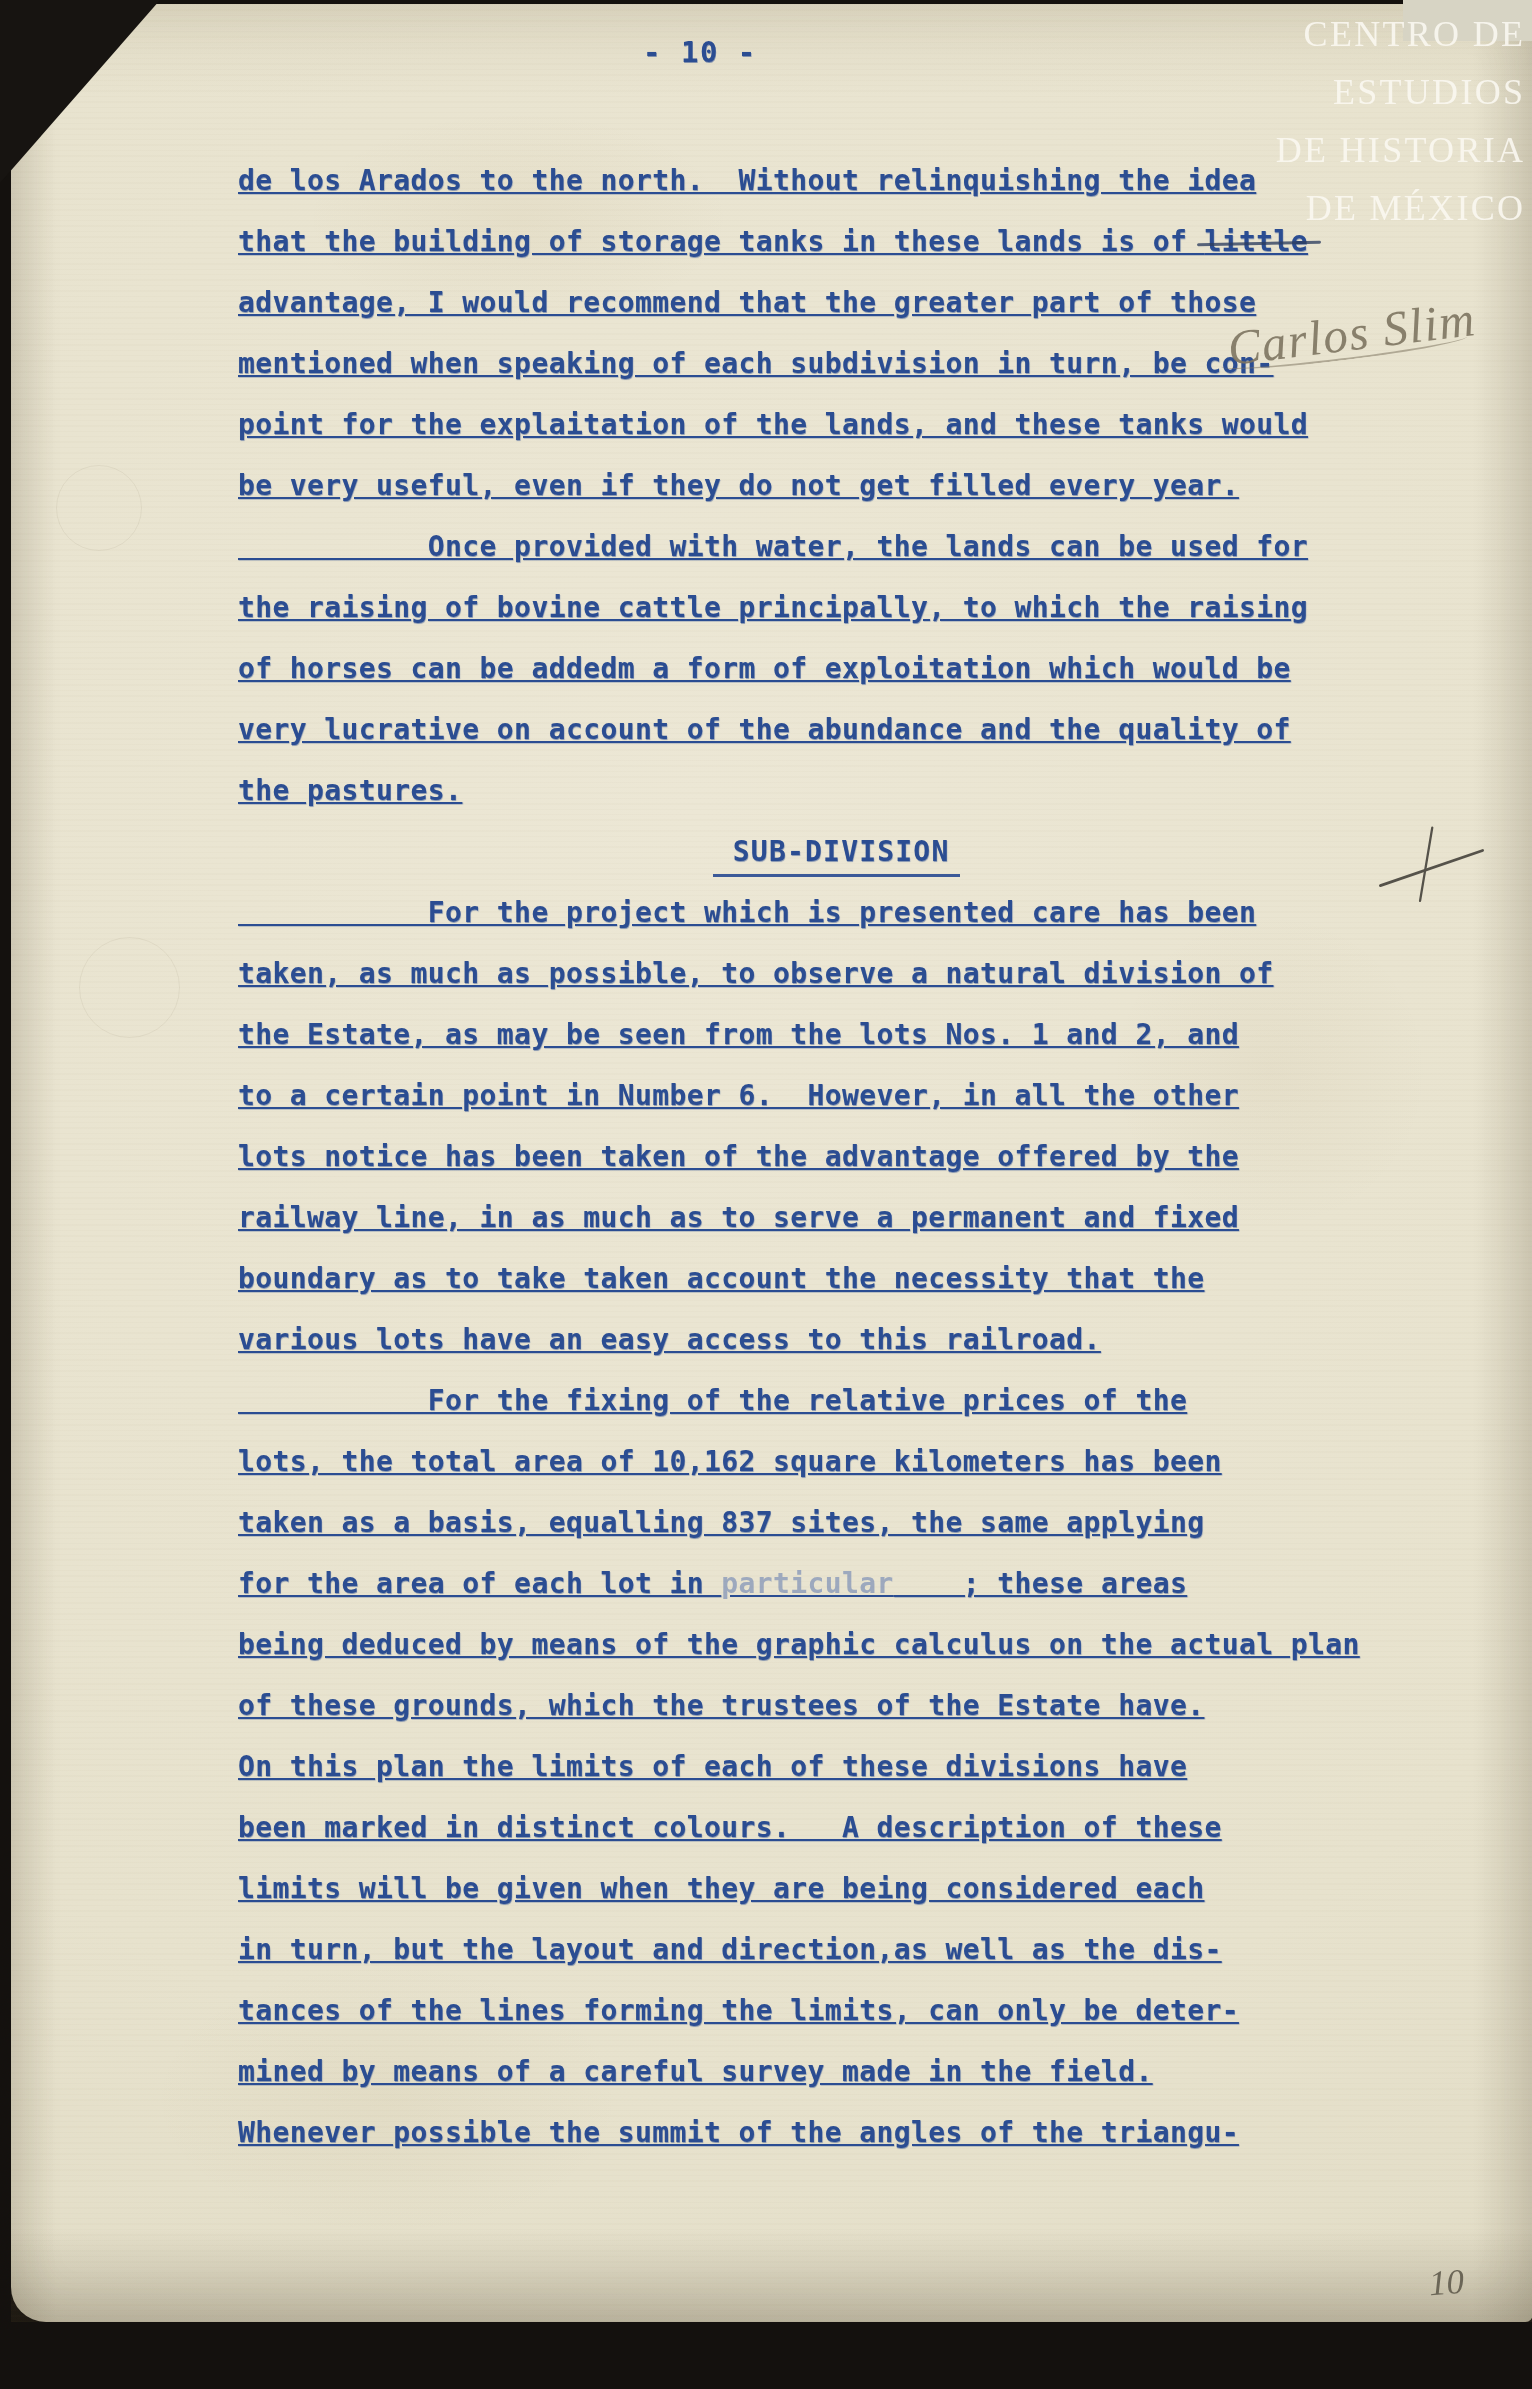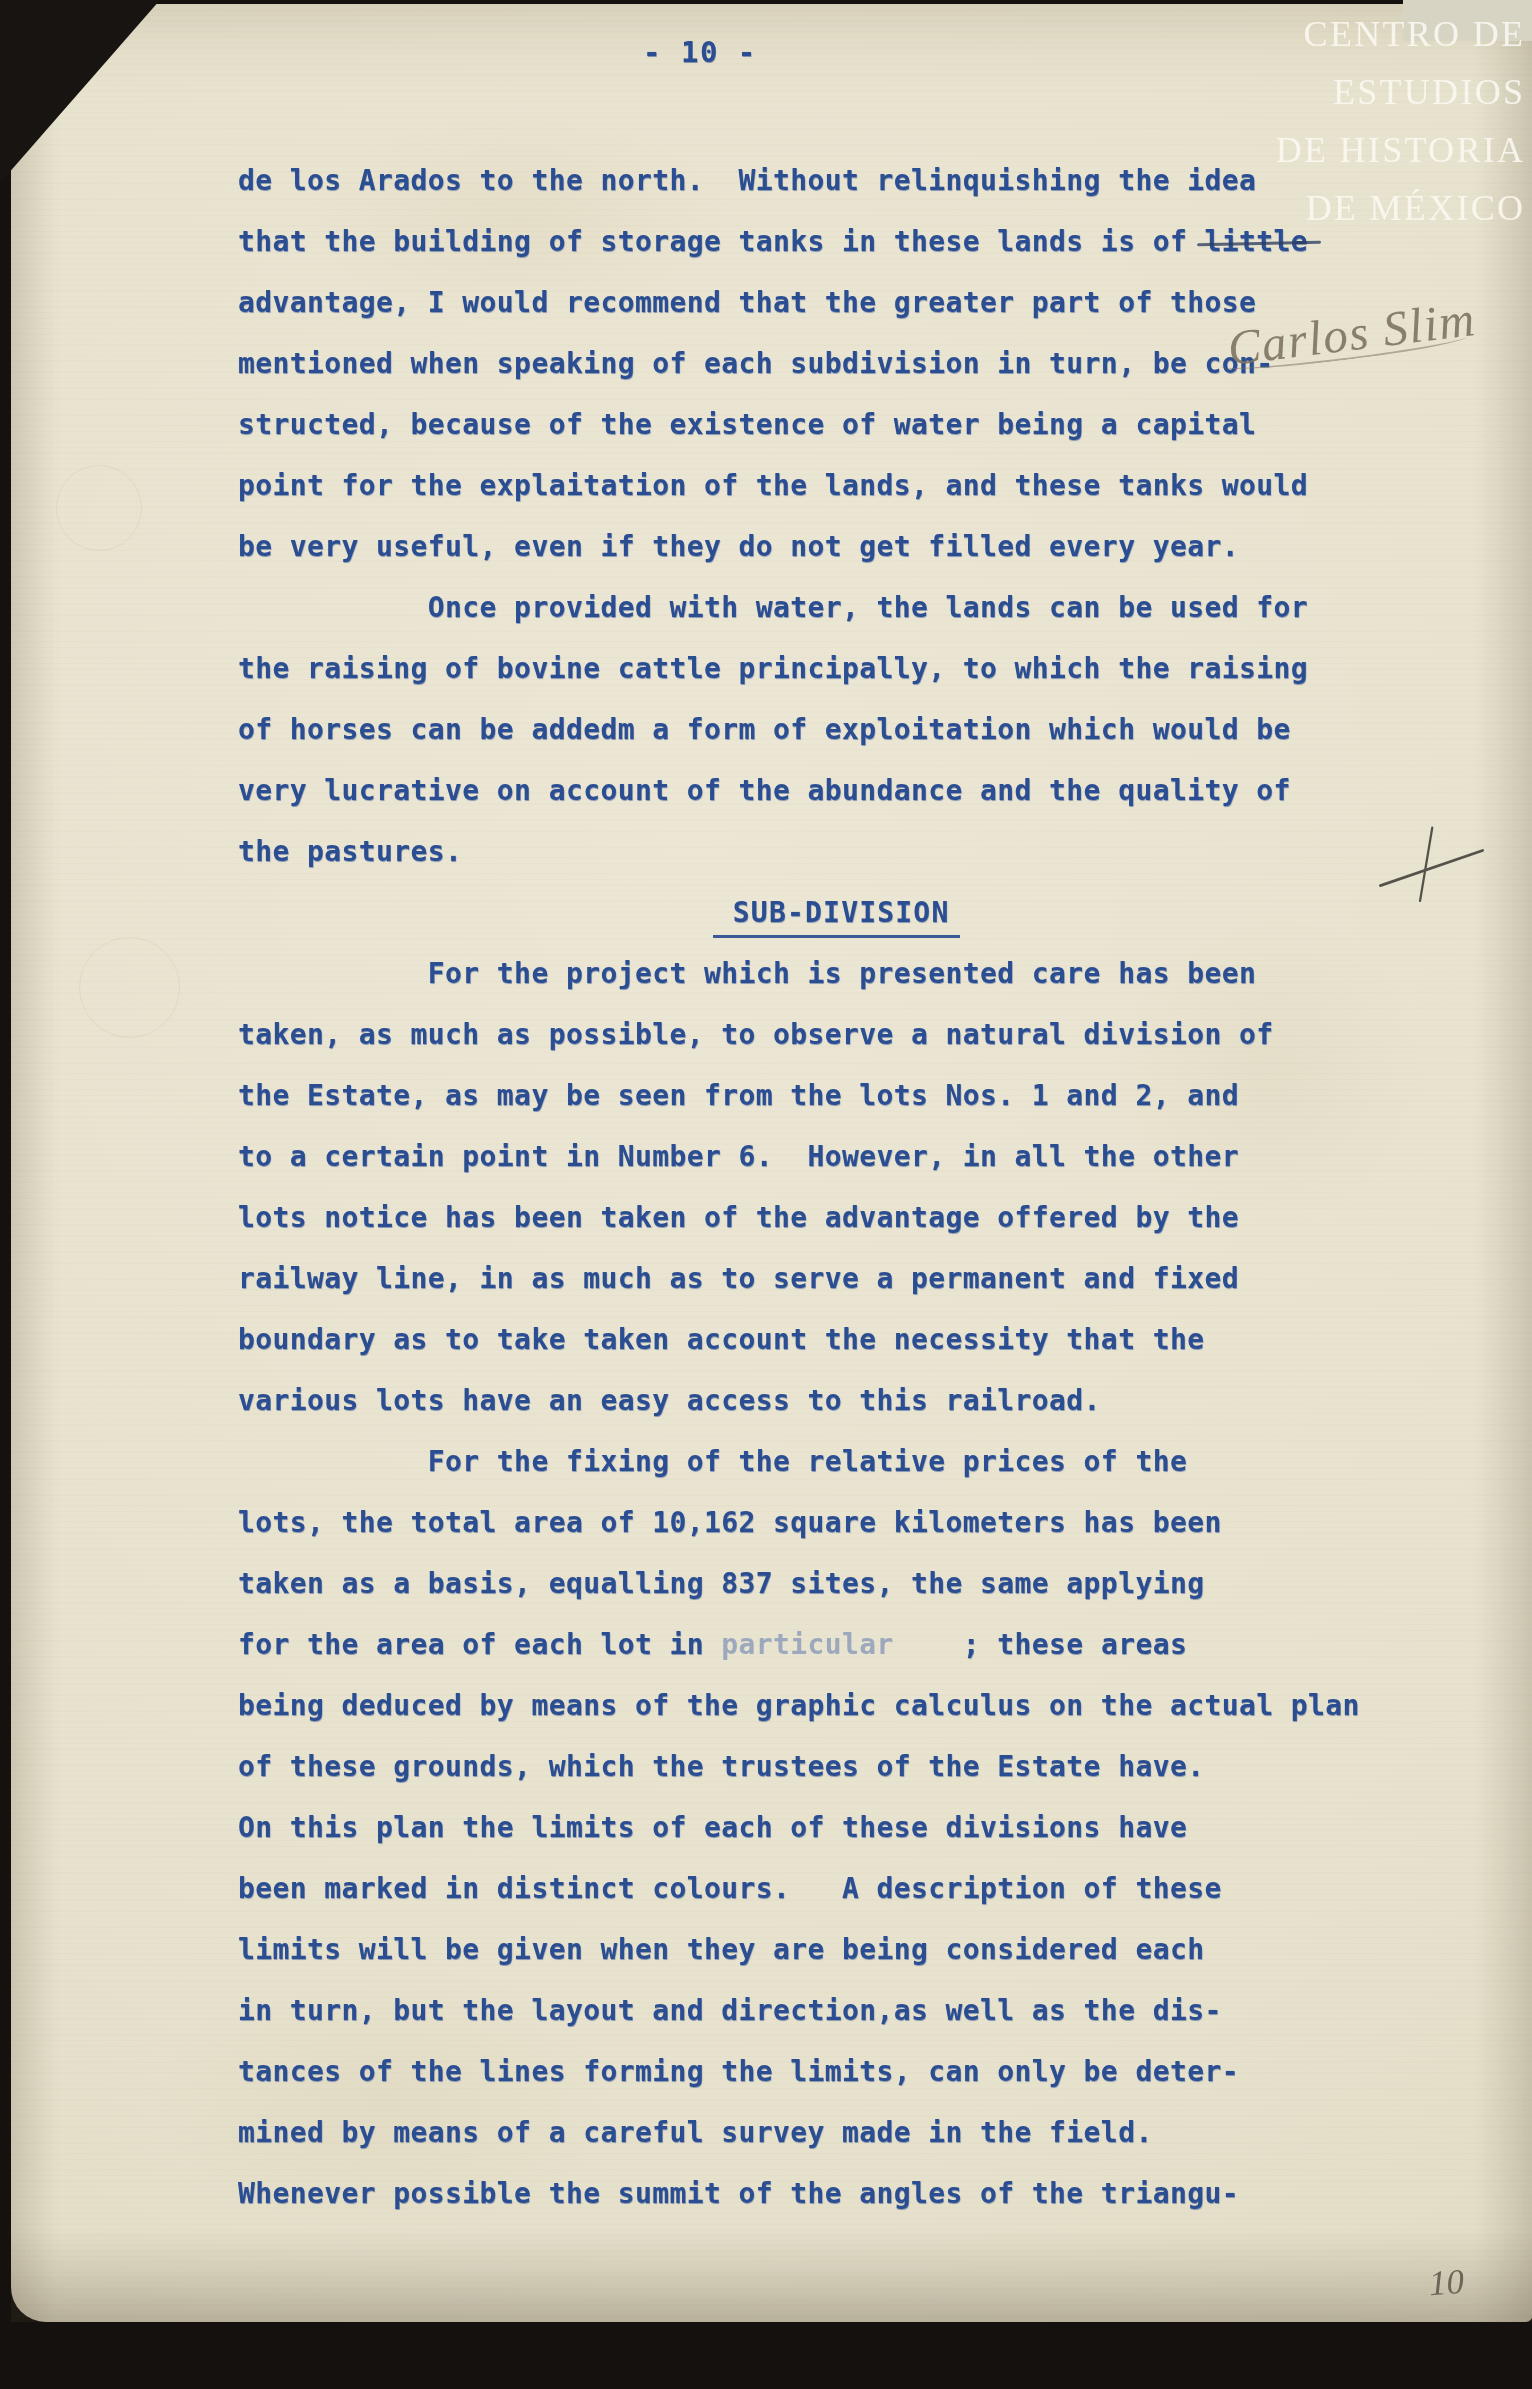--- a/index.html
+++ b/index.html
@@ -50,21 +50,21 @@
     text-shadow:0.5px 0.5px 0.6px rgba(43,77,146,0.55);
     letter-spacing:1.5px; z-index:4; white-space:pre;
   }
 
   .body-text {
     position:absolute; left:238px; top:150px; width:1197px; z-index:4;
     font-size:28px; font-weight:bold; color:#2b4d92;
     letter-spacing:0.4px;
     text-shadow:0.5px 0.5px 0.7px rgba(43,77,146,0.5);
   }
-  .line { height:61px; line-height:61px; white-space:pre; }
+  .line { height:61px; line-height:61px; white-space:pre;text-decoration:underline; }
   .struck { position:relative; }
   .struck::after {
     content:""; position:absolute; left:-7.7px; right:-12.3px; top:52%; height:3.1px;
     background:rgba(45,62,95,0.78); transform:rotate(-1.2deg); border-radius:1.5px;
   }
   .faded { color:rgba(95,120,175,0.55); text-shadow:none; }
   .heading { text-align:center; }
   .heading-text {
     display:inline-block; line-height:45px;
     border-bottom:3.1px solid rgba(43,77,146,0.92);
@@ -113,21 +113,20 @@
 
 <div class="tab-tr"></div>
 
 <div class="page-number-top">- 10 -</div>
 
 <div class="body-text">
   <div class="line"><span>de los Arados to the north.  Without relinquishing the idea</span></div>
   <div class="line"><span>that the building of storage tanks in these lands is of </span><span class="struck">little</span></div>
   <div class="line"><span>advantage, I would recommend that the greater part of those</span></div>
   <div class="line"><span>mentioned when speaking of each subdivision in turn, be con-</span></div>
-  <div class="line"><span>structed, because of the existence of water being a capital</span></div>
   <div class="line"><span>point for the explaitation of the lands, and these tanks would</span></div>
   <div class="line"><span>be very useful, even if they do not get filled every year.</span></div>
   <div class="line"><span>           Once provided with water, the lands can be used for</span></div>
   <div class="line"><span>the raising of bovine cattle principally, to which the raising</span></div>
   <div class="line"><span>of horses can be addedm a form of exploitation which would be</span></div>
   <div class="line"><span>very lucrative on account of the abundance and the quality of</span></div>
   <div class="line"><span>the pastures.</span></div>
   <div class="line heading"><span class="heading-text">SUB-DIVISION</span></div>
   <div class="line"><span>           For the project which is presented care has been</span></div>
   <div class="line"><span>taken, as much as possible, to observe a natural division of</span></div>

